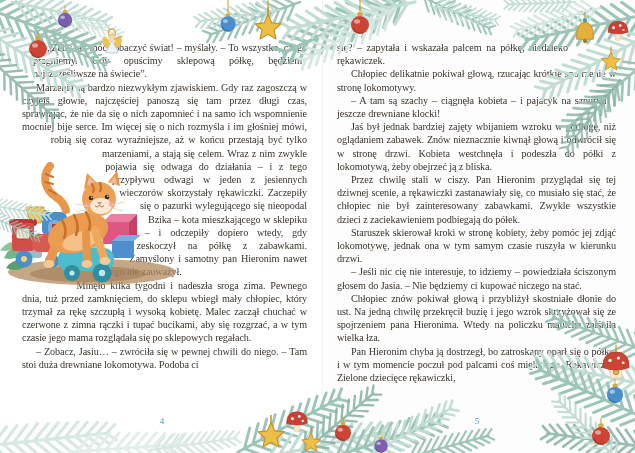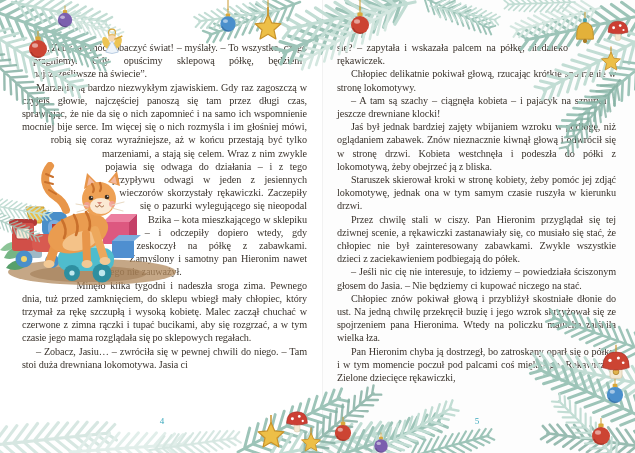--- a/index.html
+++ b/index.html
@@ -40,32 +40,32 @@
 <div class="screen">
 
   <div class="spread">
 
     <div class="page page-left">
       <div class="nudge-left"></div>
       <p>„Żeby tak móc zobaczyć świat! – myślały. – To wszystko, czego pragniemy. Gdy opuścimy sklepową półkę, będziemy najszczęśliwsze na świecie”.</p>
       <div class="cat-float"></div>
       <p>Marzenia są bardzo niezwykłym zjawiskiem. Gdy raz zagoszczą w czyjejś głowie, najczęściej panoszą się tam przez długi czas, sprawiając, że nie da się o nich zapomnieć i na samo ich wspomnienie mocniej bije serce. Im więcej się o nich rozmyśla i im głośniej mówi, robią się coraz wyraźniejsze, aż w końcu przestają być tylko marzeniami, a stają się celem. Wraz z nim zwykle pojawia się odwaga do działania – i z tego przypływu odwagi w jeden z jesiennych wieczorów skorzystały rękawiczki. Zaczepiły się o pazurki wylegującego się nieopodal Bzika – kota mieszkającego w sklepiku – i odczepiły dopiero wtedy, gdy zeskoczył na półkę z zabawkami. Zamyślony i samotny pan Hieronim nawet tego nie zauważył.</p>
       <p>Minęło kilka tygodni i nadeszła sroga zima. Pewnego dnia, tuż przed zamknięciem, do sklepu wbiegł mały chłopiec, który trzymał za rękę szczupłą i wysoką kobietę. Malec zaczął chuchać w czerwone z zimna rączki i tupać bucikami, aby się rozgrzać, a w tym czasie jego mama rozglądała się po sklepowych regałach.</p>
-      <p>– Zobacz, Jasiu… – zwróciła się w pewnej chwili do niego. – Tam stoi duża drewniana lokomotywa. Jasia ci</p>
+      <p>– Zobacz, Jasiu… – zwróciła się w pewnej chwili do niego. – Tam stoi duża drewniane lokomotywa. Podoba ci</p>
       <div class="page-number">4</div>
     </div>
 
     <div class="page page-right">
       <div class="nudge-right"></div>
       <p class="no-indent">się? – zapytała i wskazała palcem na półkę, niedaleko rękawiczek.</p>
       <p>Chłopiec delikatnie pokiwał głową, rzucając krótkie spojrzenie w stronę lokomotywy.</p>
       <p>– A tam są szachy – ciągnęła kobieta – i pajacyk na sznurku. I jeszcze drewniane klocki!</p>
       <p>Jaś był jednak bardziej zajęty wbijaniem wzroku w podłogę, niż oglądaniem zabawek. Znów nieznacznie kiwnął głową i odwrócił się w stronę drzwi. Kobieta westchnęła i podeszła do półki z lokomotywą, żeby obejrzeć ją z bliska.</p>
+      <p>Przez chwilę stali w ciszy. Pan Hieronim przyglądał się tej dziwnej scenie, a rękawiczki zastanawiały się, co musiało się stać, że chłopiec nie był zainteresowany zabawkami. Zwykle wszystkie dzieci z zaciekawieniem podbiegają do półek.</p>
       <p>Staruszek skierował kroki w stronę kobiety, żeby pomóc jej zdjąć lokomotywę, jednak ona w tym samym czasie ruszyła w kierunku drzwi.</p>
-      <p>Przez chwilę stali w ciszy. Pan Hieronim przyglądał się tej dziwnej scenie, a rękawiczki zastanawiały się, co musiało się stać, że chłopiec nie był zainteresowany zabawkami. Zwykle wszystkie dzieci z zaciekawieniem podbiegają do półek.</p>
       <p>– Jeśli nic cię nie interesuje, to idziemy – powiedziała ściszonym głosem do Jasia. – Nie będziemy ci kupować niczego na stać.</p>
       <p>Chłopiec znów pokiwał głową i przybliżył skostniałe dłonie do ust. Na jedną chwilę przekręcił buzię i jego wzrok skrzyżował się ze spojrzeniem pana Hieronima. Wtedy na policzku malucha zalśniła wielka łza.</p>
       <p>Pan Hieronim chyba ją dostrzegł, bo zatroskany oparł się o półkę, i w tym momencie poczuł pod palcami coś miękkiego. Rękawiczki! Zielone dziecięce rękawiczki,</p>
       <div class="page-number">5</div>
     </div>
   </div>
 
   <svg class="cat-art" width="190" height="126" viewBox="0 0 190 126">
 
     <ellipse cx="92" cy="110" rx="84" ry="13" fill="#b28a5e" opacity="0.75"></ellipse>

